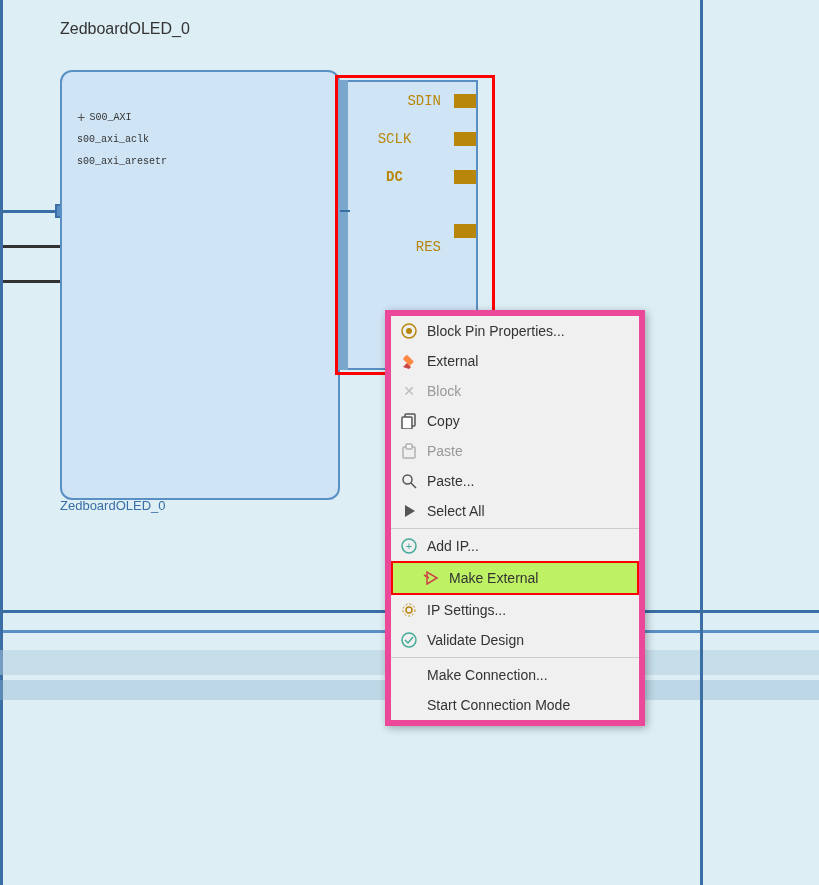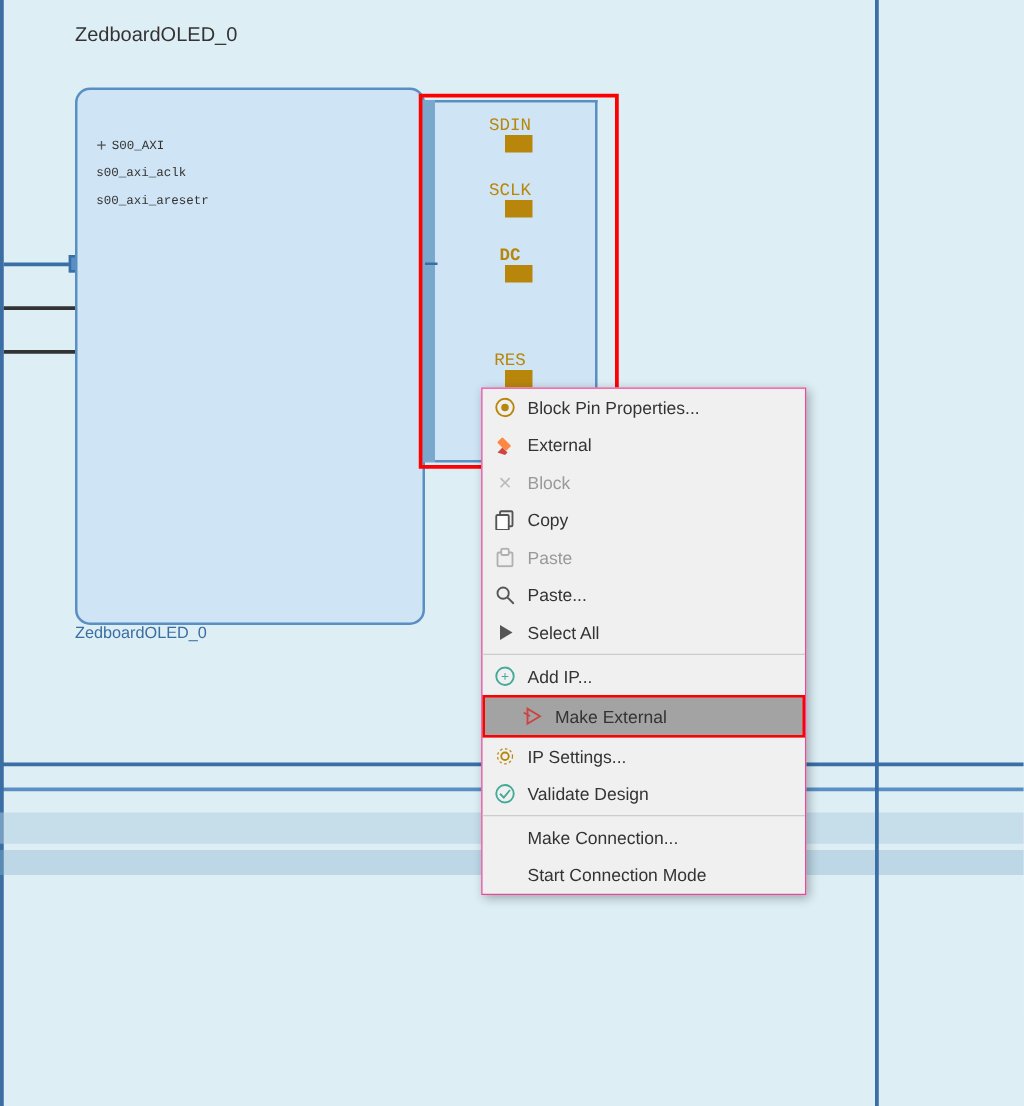--- a/index.html
+++ b/index.html
@@ -99,41 +99,40 @@
       padding-right: 8px;
       line-height: 1;
       font-family: 'Courier New', monospace;
     }
 
     .pin-row {
       display: flex;
       align-items: center;
       justify-content: flex-end;
       padding: 12px 0 12px 0;
-      flex-direction: column;
     }
 
     
     .oled-left-bar {
       position: absolute;
       top: 80px;
       left: 338px;
       width: 10px;
       height: 290px;
       background: #7aa8cc;
     }
 
     
     .context-menu {
       position: absolute;
       top: 310px;
       left: 385px;
       width: 260px;
       background: #f0f0f0;
-      border: 1px solid #ec4899;
+      border: 6px solid #ec4899;
       box-shadow: 2px 2px 8px rgba(0,0,0,0.3);
       z-index: 100;
       font-family: Arial, sans-serif;
       font-size: 14px;
     }
 
     .menu-item {
       display: flex;
       align-items: center;
       padding: 5px 8px;
@@ -142,21 +141,21 @@
       border-bottom: none;
       white-space: nowrap;
     }
 
     .menu-item.disabled {
       color: #999;
       cursor: default;
     }
 
     .menu-item.highlighted {
-      background: #a3a3a3;
+      background: #bef264;
       border: 2px solid red;
       padding-left: 28px;
     }
 
     .menu-separator {
       height: 1px;
       background: #ccc;
       margin: 2px 0;
     }
 
@@ -230,21 +229,21 @@
 <div class="oled-left-bar"></div>
 
 <div style="position:absolute; top:80px; left:348px; width:130px; height:290px; background:#cfe4f5; border:2px solid #5a8fc4; border-left:none;">
 
   <div class="pin-row">
     <span class="pin-label" style="flex:1; text-align:right;">SDIN</span>
     <div style="width:22px; height:14px; background:#b8860b; margin-left:5px;"></div>
   </div>
 
   <div class="pin-row">
-    <span class="pin-label" style="flex:1; text-align:left;">SCLK</span>
+    <span class="pin-label" style="flex:1; text-align:center;">SCLK</span>
     <div style="width:22px; height:14px; background:#b8860b; margin-left:5px;"></div>
   </div>
 
   <div class="pin-row">
     <span class="pin-label" style="flex:1; text-align:center;font-weight:bold;">DC</span>
     <div style="width:22px; height:14px; background:#b8860b; margin-left:5px;"></div>
   </div>
 
   <div class="pin-row">
     <span class="pin-label" style="flex:1; text-align:right;margin-top:32px;">RES</span>

